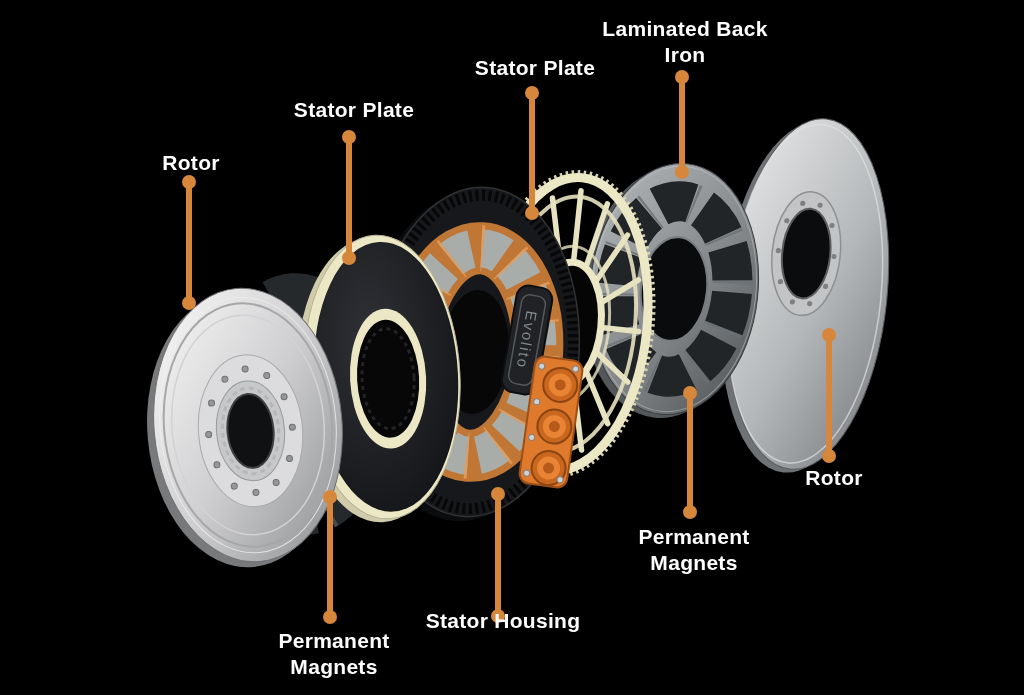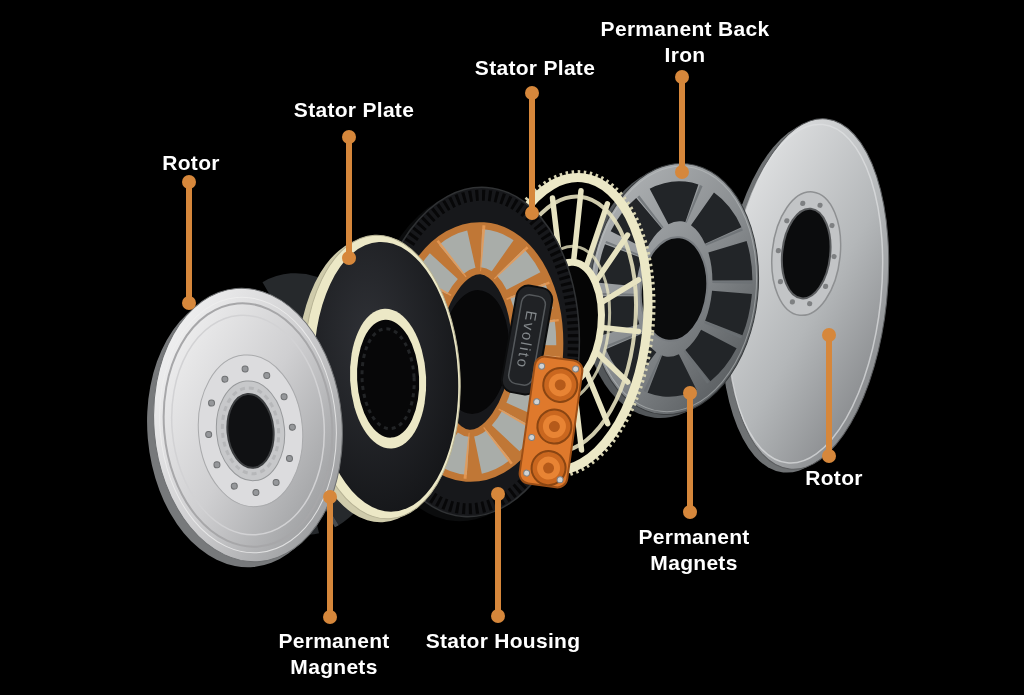--- a/index.html
+++ b/index.html
@@ -195,31 +195,31 @@
 
   <div class="callout-label" style="left:191px;top:150px;">Rotor</div>
   <div class="callout-line" style="left:186px;top:182px;height:121px;"></div>
 
   <div class="callout-label" style="left:354px;top:97px;">Stator Plate</div>
   <div class="callout-line" style="left:346px;top:137px;height:121px;"></div>
 
   <div class="callout-label" style="left:535px;top:55px;">Stator Plate</div>
   <div class="callout-line" style="left:529px;top:93px;height:120px;"></div>
 
-  <div class="callout-label" style="left:685px;top:16px;">Permanent Back
+  <div class="callout-label" style="left:685px;top:16px;">Laminated Back
 Iron</div>
   <div class="callout-line" style="left:679px;top:77px;height:95px;"></div>
 
   <div class="callout-label" style="left:834px;top:465px;">Rotor</div>
   <div class="callout-line" style="left:826px;top:335px;height:121px;"></div>
 
   <div class="callout-label" style="left:694px;top:524px;">Permanent
 Magnets</div>
   <div class="callout-line" style="left:687px;top:393px;height:119px;"></div>
 
   <div class="callout-label" style="left:334px;top:628px;">Permanent
 Magnets</div>
   <div class="callout-line" style="left:327px;top:497px;height:120px;"></div>
 
-  <div class="callout-label" style="left:503px;top:628px;">Stator Housing</div>
+  <div class="callout-label" style="left:503px;top:608px;">Stator Housing</div>
   <div class="callout-line" style="left:495px;top:494px;height:122px;"></div>
 
 </div>
 
 </body></html>

